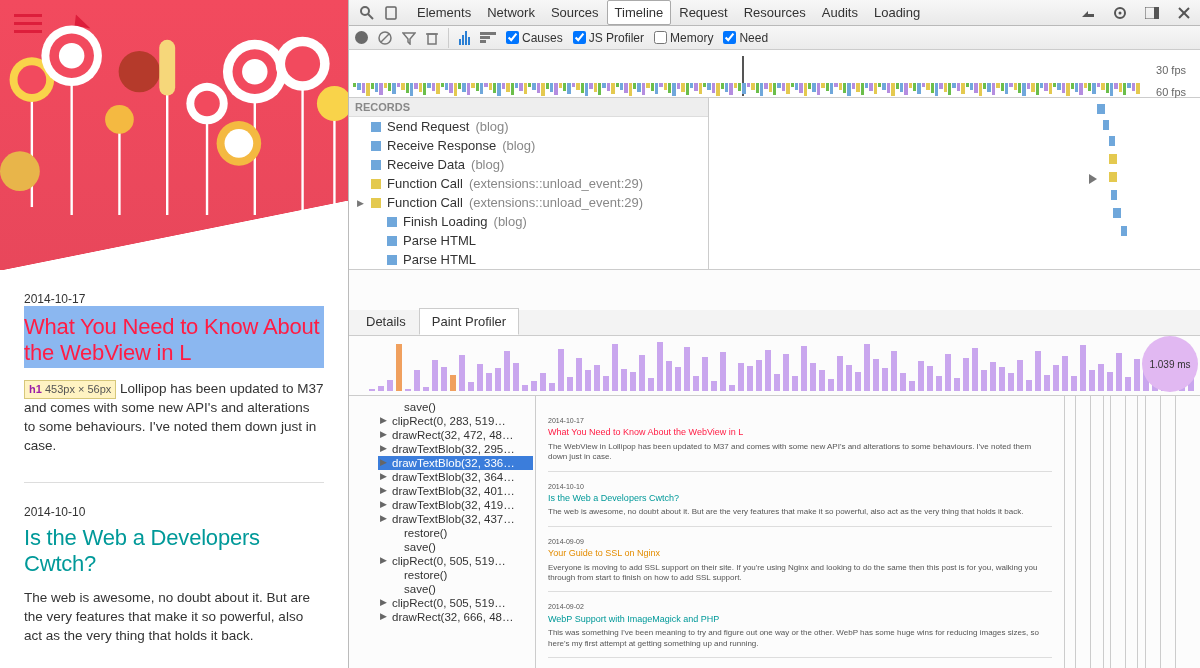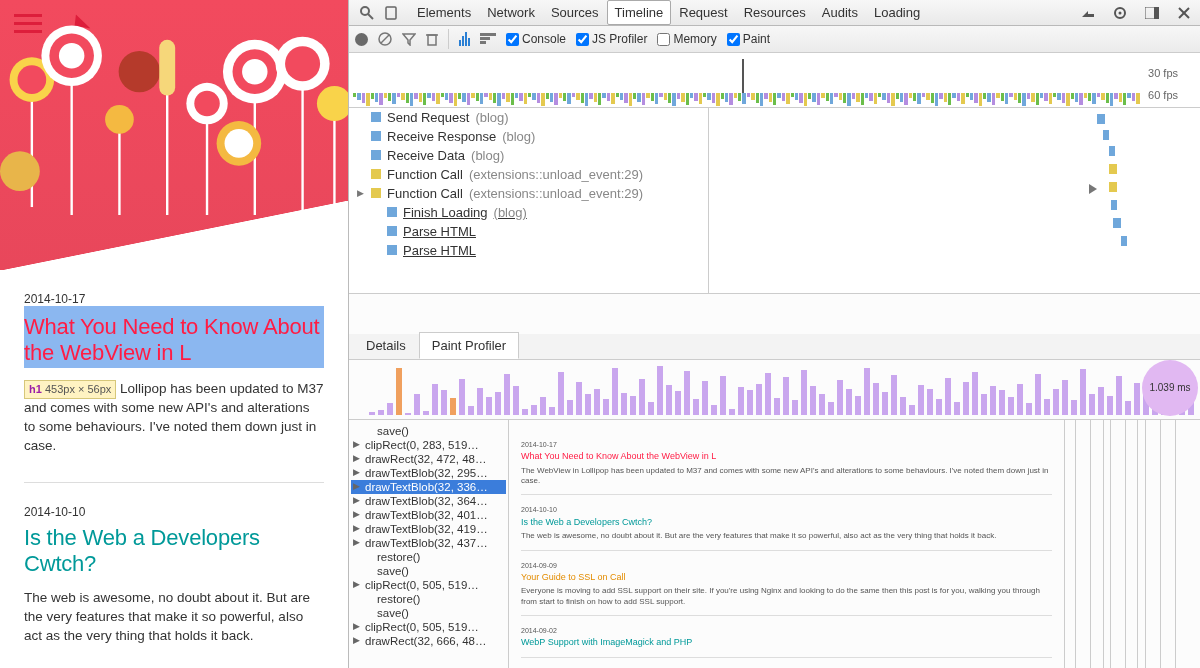--- a/index.html
+++ b/index.html
@@ -36,50 +36,50 @@
 
 .dt-subbar { display:flex; align-items:center; height:30px; border-bottom:1px solid #ccc; background:linear-gradient(#f7f7f7,#ebebeb); padding:0 6px; gap:10px; }
 .dt-subbar .ico { color:#777; }
 .rec-dot { width:13px; height:13px; border-radius:50%; background:#6a6a6a; }
 .bar-icon { display:flex; align-items:flex-end; gap:1px; height:14px; }
 .bar-icon span { width:2px; background:#2a7fd4; }
 .chk { display:flex; align-items:center; gap:3px; font-size:12px; }
 .chk input { margin:0; }
 
 .fps-lane { height:60px; border-bottom:1px solid #ccc; position:relative; background:#fff; }
-.fps-label { position:absolute; right:22px; font-size:11px; color:#666; }
+.fps-label { position:absolute; right:14px; font-size:11px; color:#666; }
 .fps-strip { position:absolute; bottom:0; left:4px; right:60px; height:14px; display:flex; gap:1px; }
 .fps-strip div { flex:1; }
 .c-green { background:#6bbe4a; } .c-purple { background:#b48de0; } .c-yellow { background:#e4c94f; } .c-blue{ background:#6fa7db; }
 
 
 .records-wrap { display:flex; height:205px; border-bottom:1px solid #ccc; }
 .records-list { width:360px; border-right:1px solid #ccc; background:#fff; overflow:hidden; }
 .records-head { background:#eee; font-weight:bold; color:#888; font-size:11px; padding:3px 6px; border-bottom:1px solid #ddd; }
 .rec-row { display:flex; align-items:center; padding:2px 0 2px 8px; font-size:13px; gap:6px; }
 .rec-row .tri { color:#777; width:8px; font-size:9px; }
 .rec-row .sq { width:10px; height:10px; }
 .sq.blue{background:#6fa7db;} .sq.yellow{background:#e4c94f;}
 .rec-row .lbl { }
 .rec-row .paren { color:#888; }
-.rec-row.ind1 { padding-left:24px;text-decoration:underline; }
+.rec-row.ind1 { padding-left:24px; }
 .flame-col { flex:1; position:relative; background:#fff; }
 
 .subtabs { display:flex; border-bottom:1px solid #ccc; background:#f3f3f3; height:26px; align-items:flex-end; padding-left:4px;margin-top:40px; }
 .subtab { padding:5px 12px; font-size:13px; border:1px solid transparent; }
 .subtab.active { background:#fff; border:1px solid #ccc; border-bottom-color:#fff; }
 
 
 .paint-area { flex:1; display:flex; flex-direction:column; }
 .spark-row { height:60px; border-bottom:1px solid #ccc; display:flex; align-items:flex-end; padding:4px 6px 4px 20px; gap:3px; position:relative; }
 .spark-row .bar { width:6px; background:#c9a6ee; }
 .spark-row .bar.o { background:#f0a05e; }
 .timing-bubble { position:absolute; right:2px; top:0; width:56px; height:56px; border-radius:50%; background:#e1b8f2; display:flex; align-items:center; justify-content:center; font-size:10px; color:#333; }
 
-.paint-cols { flex:1; display:flex; }
+.paint-cols { flex:1; display:flex;margin-left:27px; }
 .cmd-list { width:160px; border-right:1px solid #ccc; font-family:Menlo,monospace; font-size:11.5px; padding:4px 2px; overflow:hidden; }
 .cmd-list div { padding:1px 4px 1px 14px; position:relative; white-space:nowrap; }
 .cmd-list div.sel { background:#3b7ddb; color:#fff; }
 .cmd-list div .tri2 { position:absolute; left:2px; font-size:9px; color:#666; }
 .cmd-list div.ind { padding-left:26px; }
 
 .mini-prev { flex:1; padding:10px 12px; font-size:8px; line-height:1.3; overflow:hidden; }
 .mini-prev .mdate { color:#555; font-size:7px; margin-top:10px; }
 .mini-prev .mt-red { color:#ff1c44; font-size:9px; margin-top:2px; }
 .mini-prev .mt-teal { color:#009999; font-size:9px; margin-top:2px; }
@@ -238,33 +238,33 @@
       </div>
     <div class="ico">
         <svg width="16" height="12">
           <rect y="0" width="16" height="3" fill="#777"></rect>
           <rect y="4" width="10" height="3" fill="#777"></rect>
           <rect y="8" width="6" height="3" fill="#777"></rect>
         </svg>
       </div>
     <label class="chk">
         <input type="checkbox" checked="" style="">
-        <span>Console</span>
+        <span>Causes</span>
       </label>
     <label class="chk">
         <input type="checkbox" checked="" style="">
         <span>JS Profiler</span>
       </label>
     <label class="chk">
         <input type="checkbox" style="">
         <span>Memory</span>
       </label>
     <label class="chk">
         <input type="checkbox" checked="" style="">
-        <span>Paint</span>
+        <span>Need</span>
       </label>
   </div>
 
   <div class="fps-lane">
     <div class="fps-label" style="top:14px">30 fps</div>
     <div class="fps-label" style="top:36px">60 fps</div>
     <div style="position:absolute;left:393px;top:6px;width:2px;height:40px;background:#555"></div>
     <div class="fps-strip" id="fps-strip">
         <div class="c-green" style="height: 4px;"></div>
         <div class="c-blue" style="height: 7px;"></div>
@@ -444,20 +444,21 @@
         <div class="c-yellow" style="height: 9px;"></div>
         <div class="c-green" style="height: 12px;"></div>
         <div class="c-blue" style="height: 5px;"></div>
         <div class="c-purple" style="height: 8px;"></div>
         <div class="c-yellow" style="height: 11px;"></div>
       </div>
   </div>
 
   <div class="records-wrap">
     <div class="records-list">
+      <div class="records-head">RECORDS</div>
       <div id="rec-rows">
           <div class="rec-row">
             <span class="tri"></span>
             <span class="sq blue"></span>
             <span class="lbl">Send Request</span> 
             <span class="paren">(blog)</span>
           </div>
           <div class="rec-row">
             <span class="tri"></span>
             <span class="sq blue"></span>
@@ -640,25 +641,26 @@
       <div class="mini-prev" id="mini-prev">
           <div class="mdate">2014-10-17</div>
           <div class="mt-red">What You Need to Know About the WebView in L</div>
           <div class="mp">The WebView in Lollipop has been updated to M37 and comes with some new API's and alterations to some behaviours. I've noted them down just in case.</div>
           <div class="mr"></div>
           <div class="mdate">2014-10-10</div>
           <div class="mt-teal">Is the Web a Developers Cwtch?</div>
           <div class="mp">The web is awesome, no doubt about it. But are the very features that make it so powerful, also act as the very thing that holds it back.</div>
           <div class="mr"></div>
           <div class="mdate">2014-09-09</div>
-          <div class="mt-or">Your Guide to SSL on Call</div>
+          <div class="mt-or">Your Guide to SSL on Nginx</div>
           <div class="mp">Everyone is moving to add SSL support on their site. If you're using Nginx and looking to do the same then this post is for you, walking you through from start to finish on how to add SSL support.</div>
           <div class="mr"></div>
           <div class="mdate">2014-09-02</div>
           <div class="mt-teal">WebP Support with ImageMagick and PHP</div>
+          <div class="mp">This was something I've been meaning to try and figure out one way or the other. WebP has some huge wins for reducing images sizes, so here's my first attempt at getting something up and running.</div>
           <div class="mr"></div>
         </div>
       <div class="right-gutter">
         <div class="vline" style="left:10px"></div>
           <div class="vline" style="left:25px"></div>
           <div class="vline" style="left:38px"></div>
           <div class="vline" style="left:45px"></div>
           <div class="vline" style="left:60px"></div>
           <div class="vline" style="left:72px"></div>
           <div class="vline" style="left:80px"></div>

